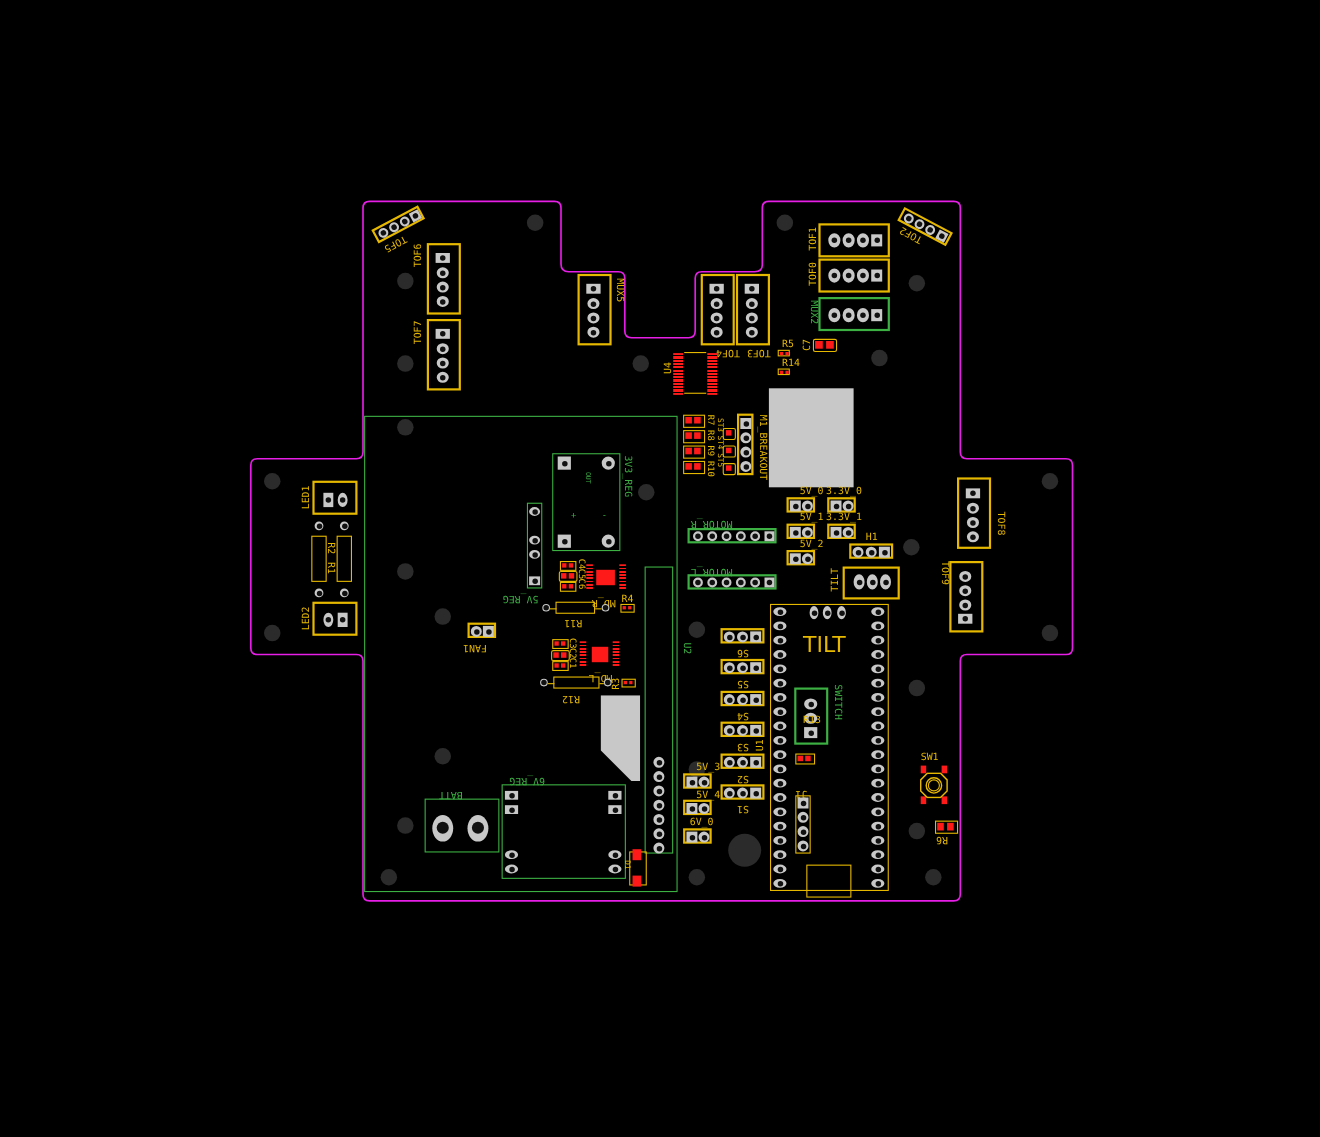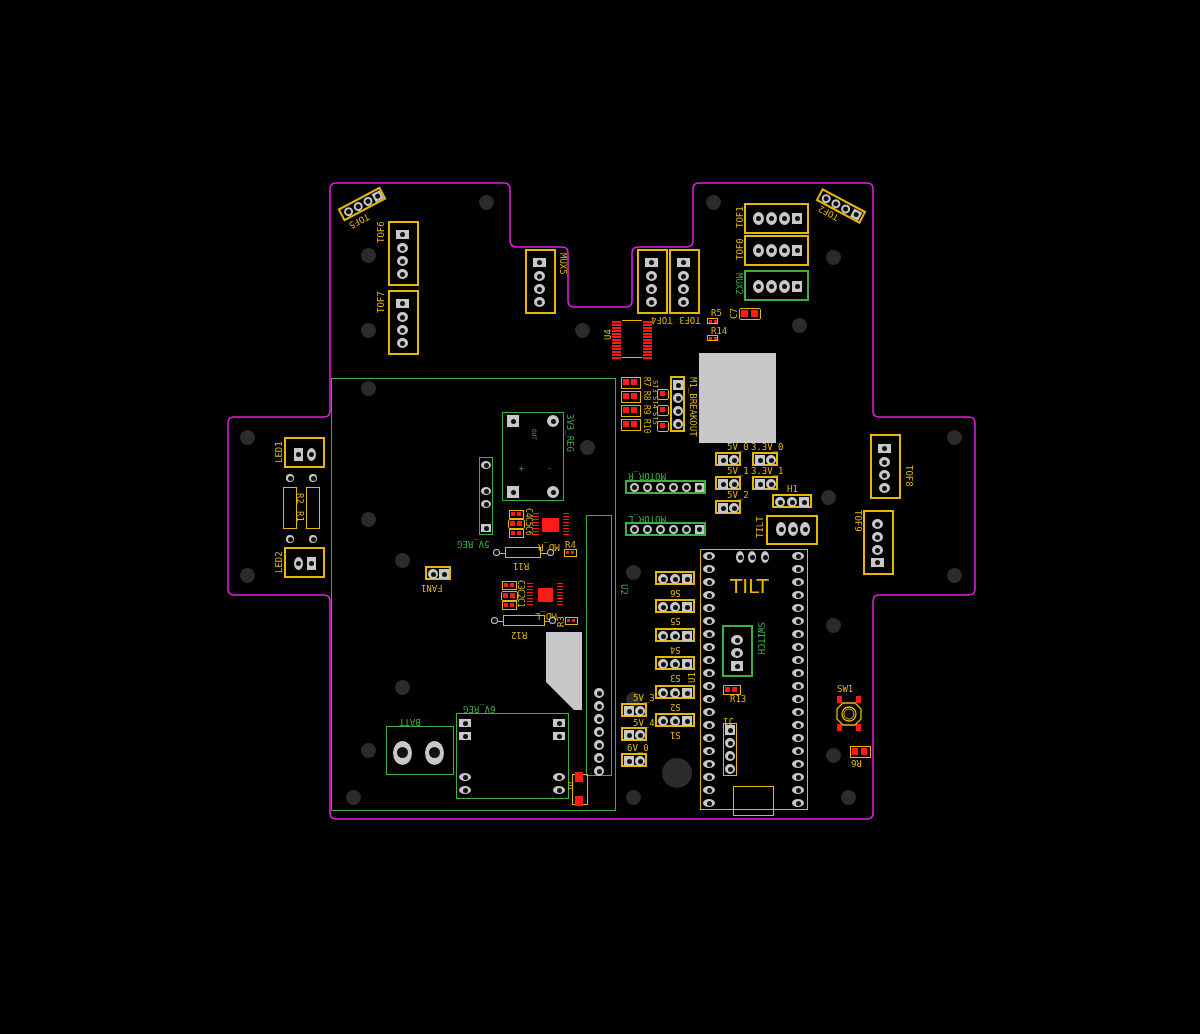--- a/index.html
+++ b/index.html
@@ -499,21 +499,21 @@
 <div class="abs" style="left:730px;top:574px;color:#e6b800;font-family:'DejaVu Sans',sans-serif;font-size:20px;">TILT</div>
 <div class="abs box-y" style="left:733px;top:786px;width:41px;height:30px;border-width:1.5px"></div>
 
 <div class="abs box-g" style="left:722px;top:625px;width:31px;height:52px;border-width:2px">
   <div class="abs pad" style="left:7px;top:8px;width:12px;height:10px"></div>
   <div class="abs pad" style="left:7px;top:21px;width:12px;height:10px"></div>
   <div class="abs pad-sq" style="left:7px;top:34px;width:12px;height:10px"></div>
 </div>
 <div class="abs gsilk rot90r" style="left:765px;top:622px">SWITCH</div>
 
-<div class="abs silk" style="left:730px;top:695px">R13</div>
+<div class="abs silk" style="left:730px;top:651px">R13</div>
 <div class="abs" style="left:723px;top:685px;width:16px;height:8px;border:1px solid #e6b800">
     <div class="abs smd" style="left:1px;top:1px;width:5px;height:5px"></div>
     <div class="abs smd" style="left:8px;top:1px;width:5px;height:5px"></div>
   </div>
 
 <div class="abs box-y" style="left:655px;top:571px;width:40px;height:14px">
     <div class="abs pad" style="left:1px;top:1px;width:10px;height:10px"></div>
     <div class="abs pad" style="left:13px;top:1px;width:10px;height:10px"></div>
     <div class="abs pad-sq" style="left:25px;top:1px;width:10px;height:10px"></div>
   </div>

